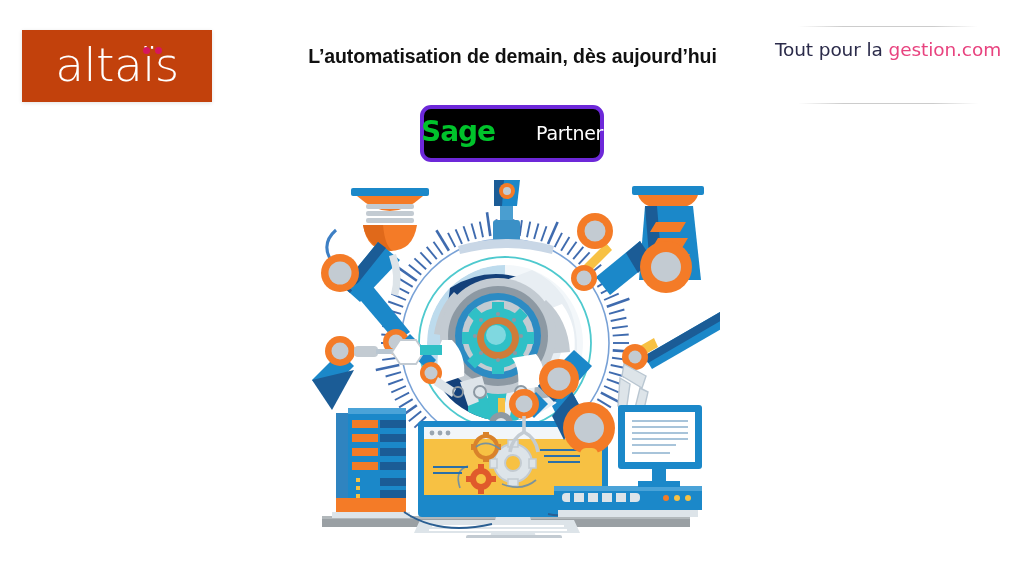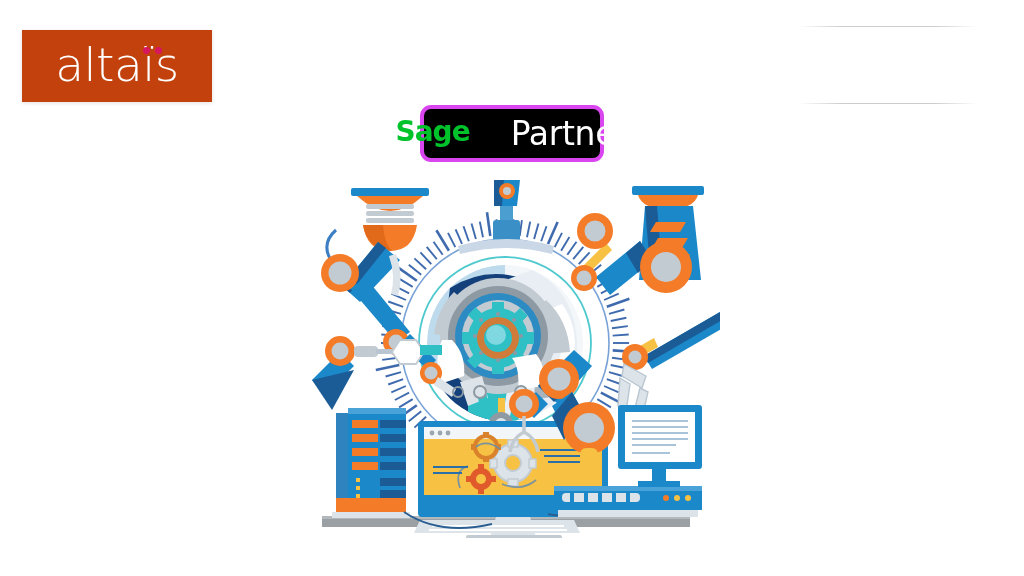--- a/index.html
+++ b/index.html
@@ -81,37 +81,37 @@
     color: #3a3a55;
     font-family: "DejaVu Sans", sans-serif;
     letter-spacing: -0.1px;
   }
 
   
   #sage-badge {
     position: absolute; left: 420px; top: 105px;
     width: 184px; height: 57px;
     background: #000000;
-    border: 4px solid #d946ef;
+    border: 4px solid #6d28d9;
     border-radius: 11px;
     display: flex; align-items: center; justify-content: center;
     gap: 1px;
   }
   #sage-word {
     color: #00c32b;
     font-size: 28px;
     font-weight: bold;
     font-family: "DejaVu Sans", sans-serif;
     letter-spacing: -1px;
     line-height: 1;
     padding-bottom: 3px;
   }
   #partner-word {
     color: #ffffff;
-    font-size: 33px;
+    font-size: 19px;
     font-weight: 400;
     font-family: "DejaVu Sans", sans-serif;
     letter-spacing: -0.3px;
     line-height: 1;
     margin-left: 40px;
   }
 
   
   #illustration {
     position: absolute; left: 300px; top: 168px;
@@ -125,23 +125,27 @@
 <div id="slide">
 
   <div id="altais-logo">
     <div id="altais-wordmark">
       <span>altaïs</span>
       <span class="umlaut-dot d1"></span>
       <span class="umlaut-dot d2"></span>
     </div>
   </div>
 
+  <div id="headline">L’automatisation de demain, dès aujourd’hui</div>
 
   <div id="brand-right">
     <div class="brand-rule top"></div>
+    <div id="brand-line1">
+      <span>Tout pour la </span><span class="pink">gestion.com</span>
+    </div>
     <div class="brand-rule bottom"></div>
   </div>
 
   <div id="sage-badge">
     <span id="sage-word">Sage</span>
     <span id="partner-word">Partner</span>
   </div>
 
   <div id="illustration">
     <svg viewBox="0 0 420 370" xmlns="http://www.w3.org/2000/svg">

